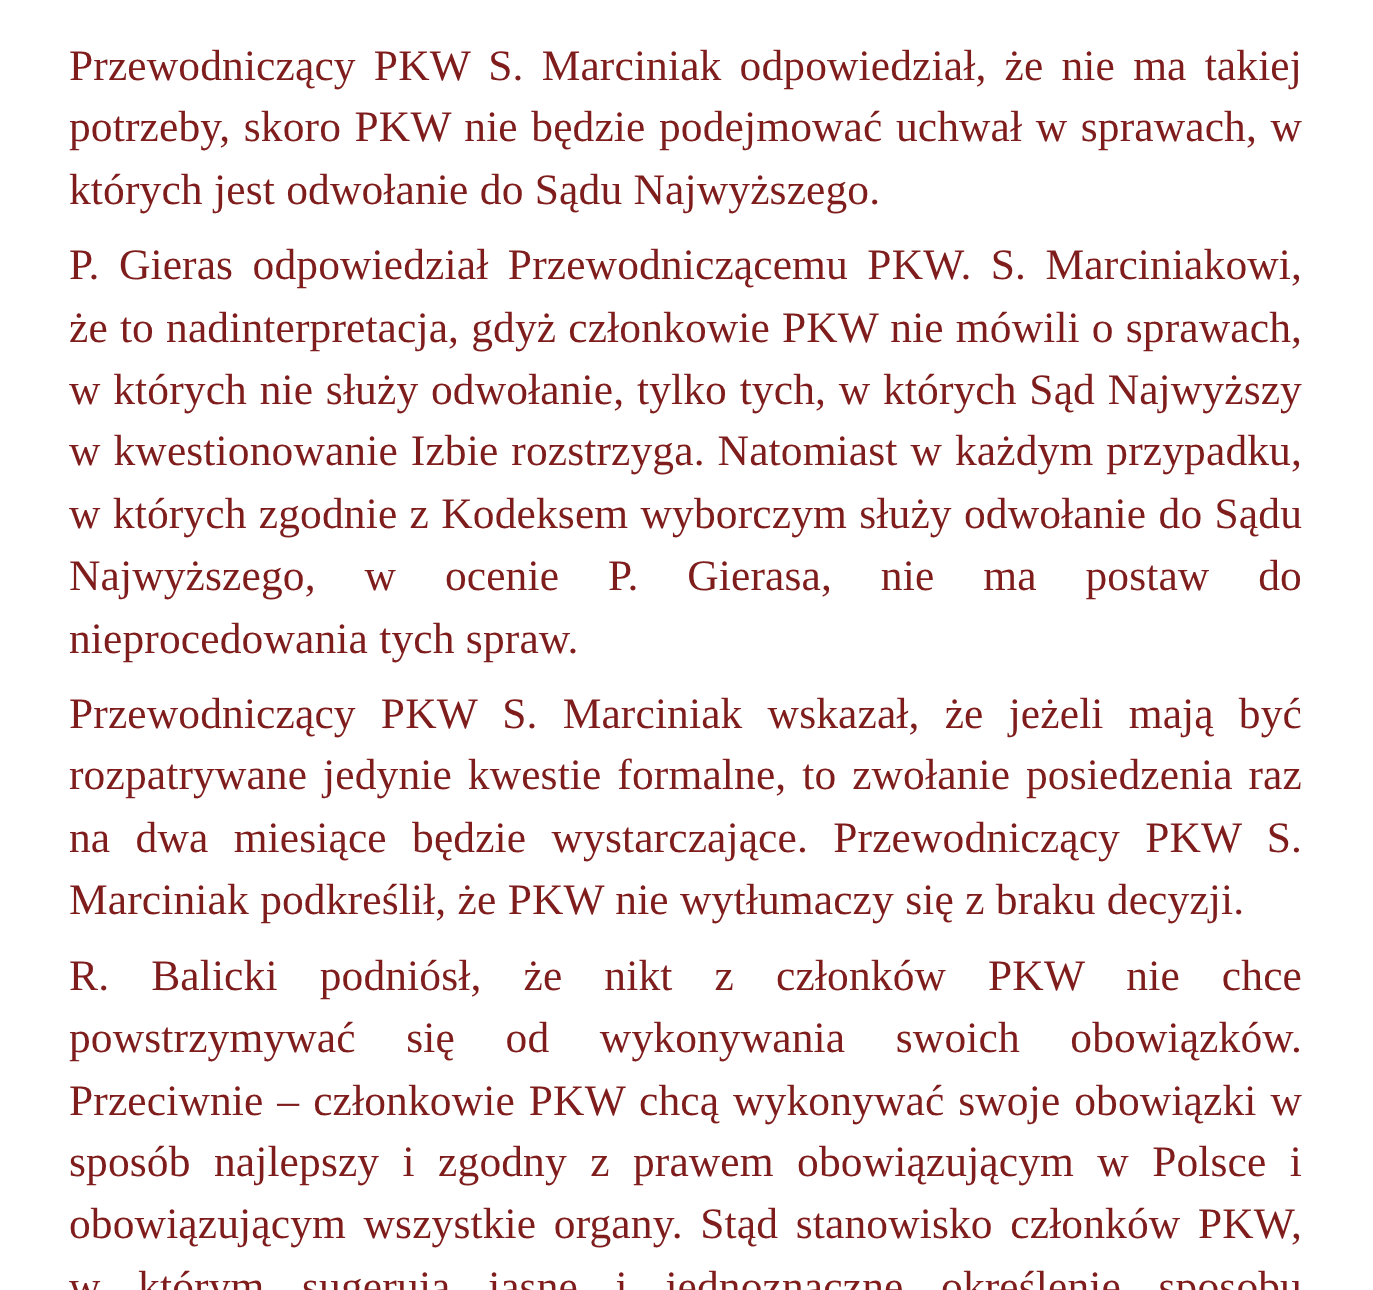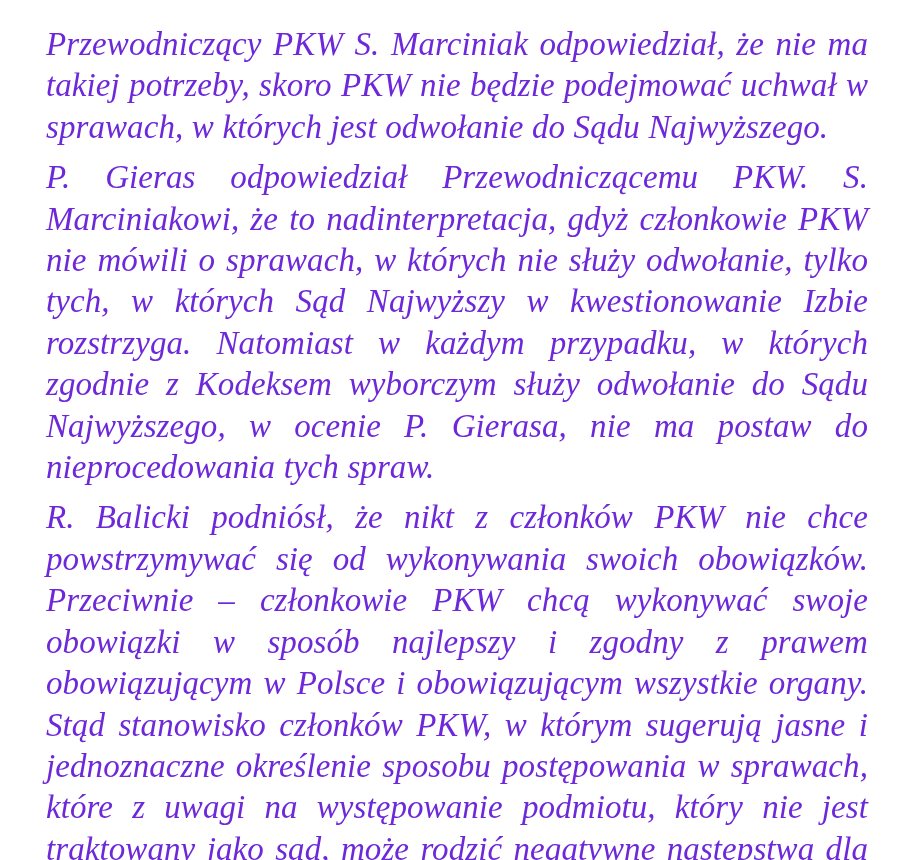--- a/index.html
+++ b/index.html
@@ -22,39 +22,39 @@
     box-sizing: border-box;
   }
   #document-body {
     position: absolute;
     left: 46px;
     top: 24px;
     width: 822px;
   }
   .doc-paragraph {
     margin: 0 0 9px 0;
-    font-size: 33px;
+    font-size: 29px;
     line-height: 41.4px;
     text-align: justify;
     text-justify: inter-word;
     font-weight: normal;
     letter-spacing: 0.08px;
     word-spacing: 0.2px;
     -webkit-hyphens: none;
     hyphens: none;
-    color: #6d28d9;
-    font-style: italic;
+    color: #7f1d1d;
   }
   .doc-paragraph:last-child {
     margin-bottom: 0;
   }
   
 </style>
 </head>
 <body>
 
 <div id="document-page">
   <div id="document-body">
     <p class="doc-paragraph">Przewodniczący PKW S. Marciniak odpowiedział, że nie ma takiej potrzeby, skoro PKW nie będzie podejmować uchwał w sprawach, w których jest odwołanie do Sądu Najwyższego.</p>
     <p class="doc-paragraph">P. Gieras odpowiedział Przewodniczącemu PKW. S. Marciniakowi, że to nadinterpretacja, gdyż członkowie PKW nie mówili o sprawach, w których nie służy odwołanie, tylko tych, w których Sąd Najwyższy w kwestionowanie Izbie rozstrzyga. Natomiast w każdym przypadku, w których zgodnie z Kodeksem wyborczym służy odwołanie do Sądu Najwyższego, w ocenie P. Gierasa, nie ma postaw do nieprocedowania tych spraw.</p>
+    <p class="doc-paragraph">Przewodniczący PKW S. Marciniak wskazał, że jeżeli mają być rozpatrywane jedynie kwestie formalne, to zwołanie posiedzenia raz na dwa miesiące będzie wystarczające. Przewodniczący PKW S. Marciniak podkreślił, że PKW nie wytłumaczy się z braku decyzji.</p>
     <p class="doc-paragraph">R. Balicki podniósł, że nikt z członków PKW nie chce powstrzymywać się od wykonywania swoich obowiązków. Przeciwnie – członkowie PKW chcą wykonywać swoje obowiązki w sposób najlepszy i zgodny z prawem obowiązującym w Polsce i obowiązującym wszystkie organy. Stąd stanowisko członków PKW, w którym sugerują jasne i jednoznaczne określenie sposobu postępowania w sprawach, które z uwagi na występowanie podmiotu, który nie jest traktowany jako sąd, może rodzić negatywne następstwa dla uczestników tych postępowań.</p>
   </div>
 </div>
 
 </body></html>

